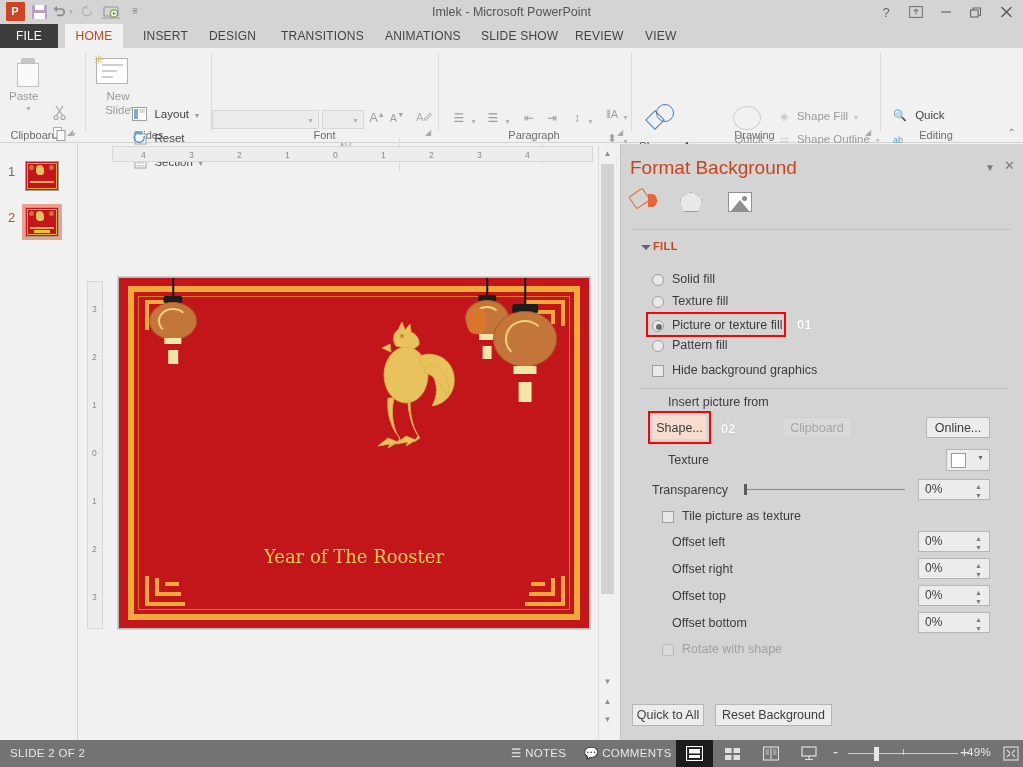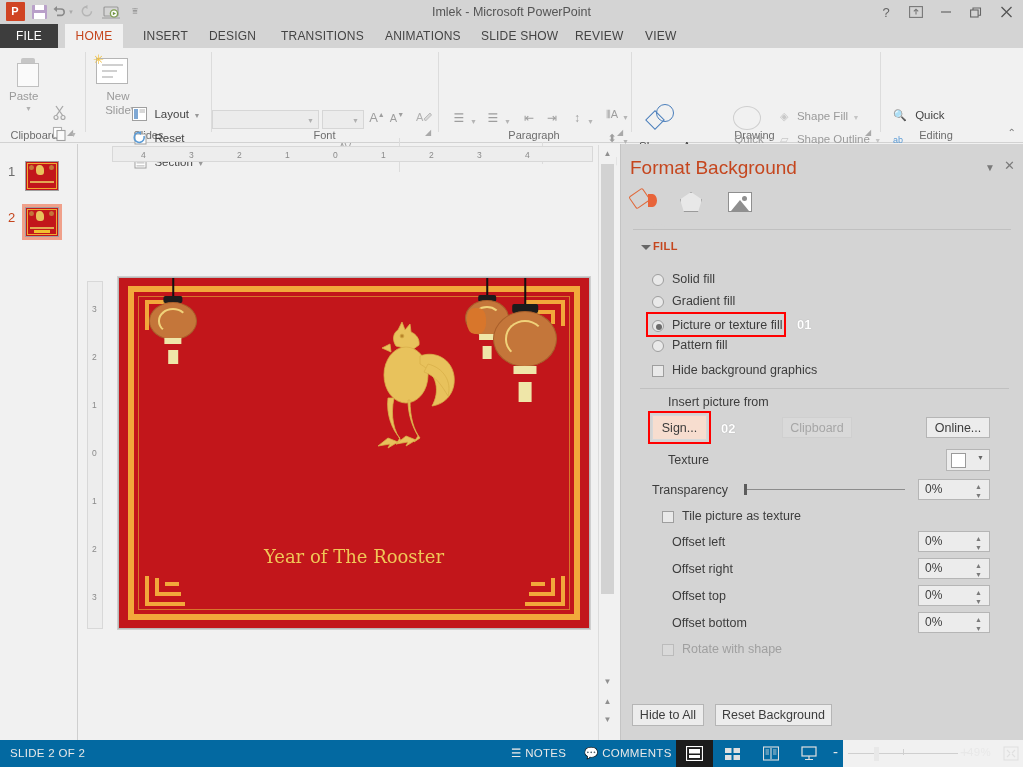--- a/index.html
+++ b/index.html
@@ -293,21 +293,21 @@
   .texture-btn .sw {
     position: absolute; left: 4px; top: 3px; width: 15px; height: 15px; background: #fff; border: 1px solid #9a9a9a;
   }
   .texture-btn .ar { position: absolute; right: 5px; top: 8px; color: #666; font-size: 7px; line-height: 0; }
 
   .slider-track { position: absolute; height: 1px; background: #8c8c8c; }
   .slider-knob { position: absolute; width: 3px; height: 11px; background: #5c5c5c; }
 
   
   .status {
-    position: absolute; left: 0; top: 740px; width: 843px; height: 27px; background: #0369a1; color: #e8e8e8;
+    position: absolute; left: 0; top: 740px; width: 1023px; height: 27px; background: #737373; color: #e8e8e8;
   }
   .st-left { position: absolute; left: 10px; top: 7px; font-size: 11.5px; letter-spacing: .3px; }
   .st-item { position: absolute; top: 6px; font-size: 11.5px; letter-spacing: .3px; }
   .viewbtn {
     position: absolute; top: 0; width: 37px; height: 27px; display: flex; align-items: center; justify-content: center;
   }
   .viewbtn.active { background: #1c1c1c; }
   .zoomslider { position: absolute; top: 13px; height: 1px; background: #cfcfcf; }
   .zoomknob { position: absolute; top: 7px; width: 5px; height: 14px; background: #e8e8e8; }
   .zoomtick { position: absolute; top: 9px; width: 1px; height: 6px; background: #cfcfcf; }
@@ -753,41 +753,41 @@
     <div class="fill-head-tri"></div>
     <div class="fill-head">FILL</div>
   </div>
 
   <div class="opt" style="left:652px;top:272px">
     <div class="radio"></div>
     <div class="optlabel">Solid fill</div>
   </div>
   <div class="opt" style="left:652px;top:294px">
     <div class="radio"></div>
-    <div class="optlabel">Gradient fill</div>
+    <div class="optlabel">Texture fill</div>
   </div>
   <div class="opt" style="left:652px;top:318px">
     <div class="radio checked"></div>
     <div class="optlabel">Picture or texture fill</div>
   </div>
   <div class="hlbox" style="left:646px;top:312px;width:140px;height:25px"></div>
   <div class="annot" style="left:797px;top:317px">01</div>
 
   <div class="opt" style="left:652px;top:338px">
     <div class="radio"></div>
     <div class="optlabel">Pattern fill</div>
   </div>
   <div class="opt" style="left:652px;top:363px">
     <div class="cbx"></div>
     <div class="optlabel">Hide background graphics</div>
   </div>
   <div class="sep-line" style="top:388px"></div>
 
   <div class="ptext" style="left:668px;top:395px">Insert picture from</div>
-  <div class="pbtn hover" style="left:652px;top:415px;width:55px;height:25px">Sign...</div>
+  <div class="pbtn hover" style="left:652px;top:415px;width:55px;height:25px">Shape...</div>
   <div class="hlbox" style="left:648px;top:411px;width:63px;height:33px"></div>
   <div class="annot" style="left:721px;top:421px">02</div>
   <div class="pbtn dis" style="left:782px;top:417px;width:70px;height:21px">Clipboard</div>
   <div class="pbtn" style="left:926px;top:417px;width:64px;height:21px">Online...</div>
 
   <div class="ptext" style="left:668px;top:453px"><span>Texture</span></div>
   <div class="texture-btn" style="left:946px;top:449px">
     <div class="sw"></div>
     <div class="ar">▼</div>
   </div>
@@ -829,21 +829,21 @@
     <div class="v">0%</div>
     <div class="up" style="top:7px">▲</div>
     <div class="dn" style="top:16px">▼</div>
   </div>
 
   <div class="opt" style="left:662px;top:642px">
     <div class="cbx dis"></div>
     <div class="optlabel dis">Rotate with shape</div>
   </div>
 
-  <div class="pbtn" style="left:632px;top:704px;width:72px;height:22px">Hide to All</div>
+  <div class="pbtn" style="left:632px;top:704px;width:72px;height:22px">Quick to All</div>
   <div class="pbtn" style="left:715px;top:704px;width:117px;height:22px">Reset Background</div>
 
   <div class="status">
     <div class="st-left">SLIDE 2 OF 2</div>
     <div class="st-item" style="left:511px">
       <span>☰</span>
       <span>NOTES</span>
     </div>
     <div class="st-item" style="left:584px">
       <span>💬</span>

